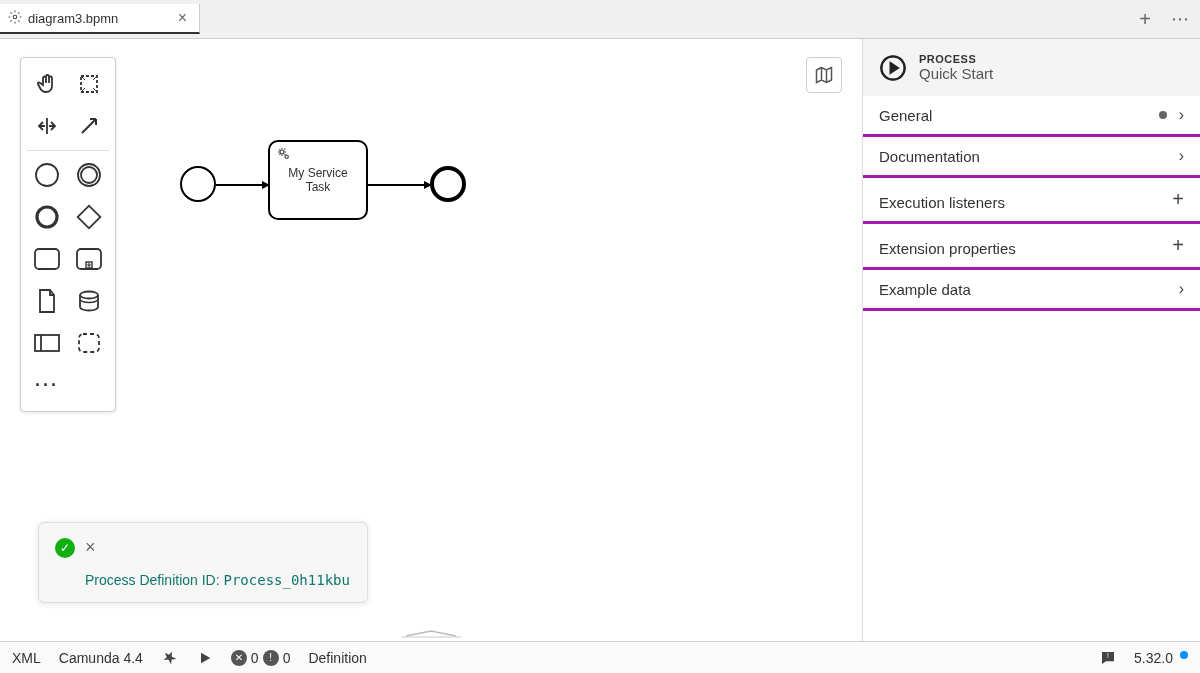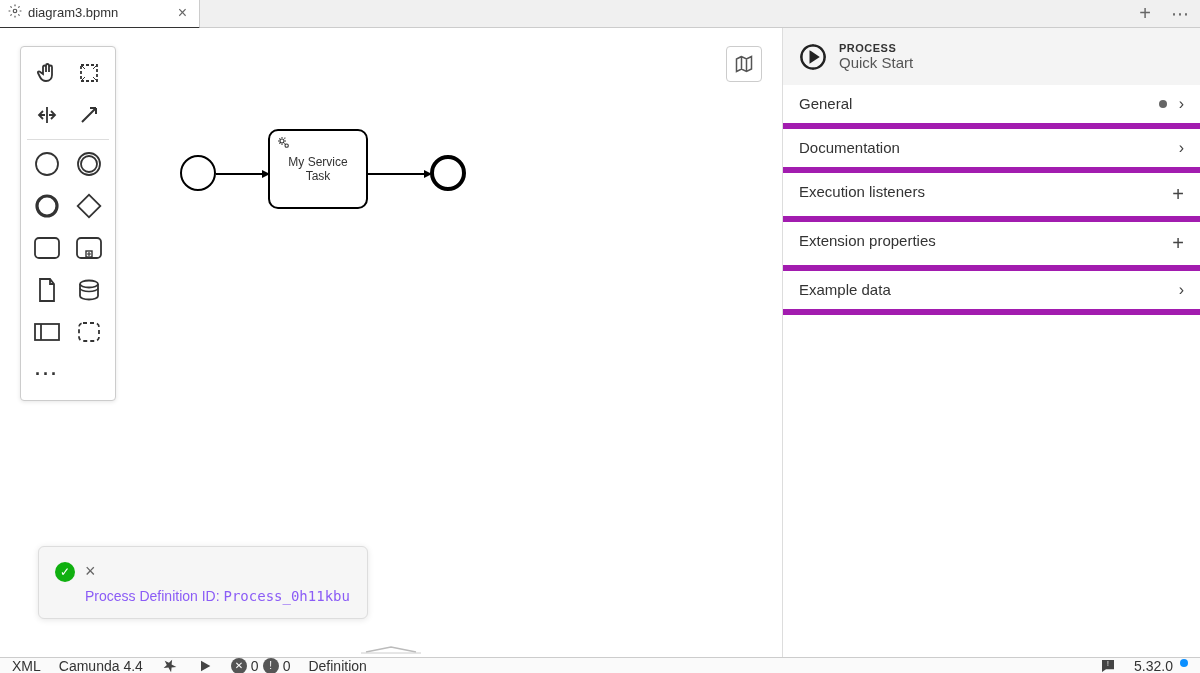--- a/index.html
+++ b/index.html
@@ -1,20 +1,20 @@
 <!DOCTYPE html>
 <html><head>
 <meta charset="utf-8">
 <style>
 * { box-sizing: border-box; margin: 0; padding: 0; }
 body { font-family: -apple-system, BlinkMacSystemFont, "Segoe UI", Arial, sans-serif; font-size: 14px; color: #333; background: #fff; overflow: hidden; }
 .app { width: 1200px; height: 673px; display: flex; flex-direction: column; }
 
 
-.tabbar { height: 28px; background: #f0f0f0; border-bottom: 1px solid #ccc; display: flex; align-items: center; }
+.tabbar { height: 39px; background: #f0f0f0; border-bottom: 1px solid #ccc; display: flex; align-items: center; }
 .tab { height: 30px; background: #fff; border-right: 1px solid #ccc; display: flex; align-items: center; padding: 0 8px; gap: 6px; min-width: 200px; border-bottom: 2px solid #333; position: relative; }
 .tab .gear { font-size: 14px; color: #555; }
 .tab .label { flex: 1; font-size: 13px; }
 .tab .close { font-size: 16px; color: #666; cursor: pointer; padding: 0 4px; }
 .tabbar .spacer { flex: 1; }
 .tabbar .plus { font-size: 20px; color: #666; padding: 0 10px; cursor: pointer; }
 .tabbar .more { font-size: 18px; color: #666; padding: 0 10px; cursor: pointer; letter-spacing: 1px; }
 
 
 .main { flex: 1; display: flex; position: relative; }
@@ -36,42 +36,42 @@
 .task { position: absolute; width: 100px; height: 80px; border: 2px solid #000; border-radius: 10px; background: #fff; display: flex; align-items: center; justify-content: center; font-size: 12px; text-align: center; padding: 6px; }
 .task .task-icon { position: absolute; top: 4px; left: 6px; }
 .seq-flow { position: absolute; }
 
 
 .toast { position: absolute; bottom: 38px; left: 38px; width: 330px; background: #f6f6f6; border: 1px solid #ddd; border-radius: 6px; padding: 14px 16px; box-shadow: 0 1px 6px rgba(0,0,0,0.1); }
 .toast .row1 { display: flex; align-items: center; gap: 10px; }
 .toast .check { width: 20px; height: 20px; border-radius: 50%; background: #10b010; display: flex; align-items: center; justify-content: center; color: #fff; font-size: 12px; flex-shrink: 0; }
 .toast .title { font-weight: 600; font-size: 14px; flex: 1; }
 .toast .close-toast { color: #666; font-size: 18px; cursor: pointer; }
-.toast .body { margin-left: 30px; margin-top: 6px; font-size: 14px; color: #8b5cf6; }
+.toast .body { margin-left: 30px; margin-top: 14px; font-size: 14px; color: #0f766e; }
 .toast .body .pid { font-family: monospace; }
 .toast .link { margin-left: 30px; margin-top: 6px; font-size: 14px; }
 .toast .link a { color: #0070cc; text-decoration: underline; }
 
 
 .collapse-handle { position: absolute; bottom: 6px; left: 50%; transform: translateX(-50%); width: 60px; height: 10px; cursor: pointer; }
 
 
-.props { width: 418px; border-left: 1px solid #ddd; background: #fff; display: flex; flex-direction: column; }
+.props { width: 338px; border-left: 1px solid #ddd; background: #fff; display: flex; flex-direction: column; }
 .props-header { display: flex; align-items: center; gap: 12px; padding: 14px 16px; background: #f4f4f4; }
 .props-header .icon { width: 28px; height: 28px; }
 .props-header .texts .type { font-size: 11px; font-weight: 700; letter-spacing: 0.5px; color: #333; }
 .props-header .texts .name { font-size: 15px; color: #555; text-align: center; }
-.props-section { display: flex; align-items: flex-start; justify-content: space-between; padding: 10px 16px; border-bottom: 6px solid #a21caf; cursor: pointer; font-size: 15px; }
+.props-section { display: flex; align-items: flex-end; justify-content: space-between; padding: 10px 16px; border-bottom: 3px solid #a21caf; cursor: pointer; font-size: 15px; }
 .props-section:first-of-type { border-top: 1px solid #e0e0e0; }
 .props-section .right { display: flex; align-items: center; gap: 12px; color: #555; }
 .props-section .dot { width: 8px; height: 8px; border-radius: 50%; background: #666; }
 .props-section .chev { font-size: 16px; color: #444; }
 
 
-.status { height: 16px; border-top: 1px solid #ccc; background: #fafafa; display: flex; align-items: center; padding: 0 12px; gap: 18px; font-size: 14px; color: #333; }
+.status { height: 32px; border-top: 1px solid #ccc; background: #fafafa; display: flex; align-items: center; padding: 0 12px; gap: 18px; font-size: 14px; color: #333; }
 .status .item { display: flex; align-items: center; gap: 5px; cursor: pointer; }
 .status .spacer { flex: 1; }
 .status .pill { display: inline-flex; align-items: center; gap: 4px; }
 .status .circ { width: 16px; height: 16px; border-radius: 50%; background: #555; color: #fff; font-size: 10px; display: flex; align-items: center; justify-content: center; }
 .status .circ.warn { background: #555; }
 .status .bluedot { width: 8px; height: 8px; border-radius: 50%; background: #0b8fff; margin-left: 2px; margin-bottom:6px; }
 </style>
 </head>
 <body>
 <div class="app">

